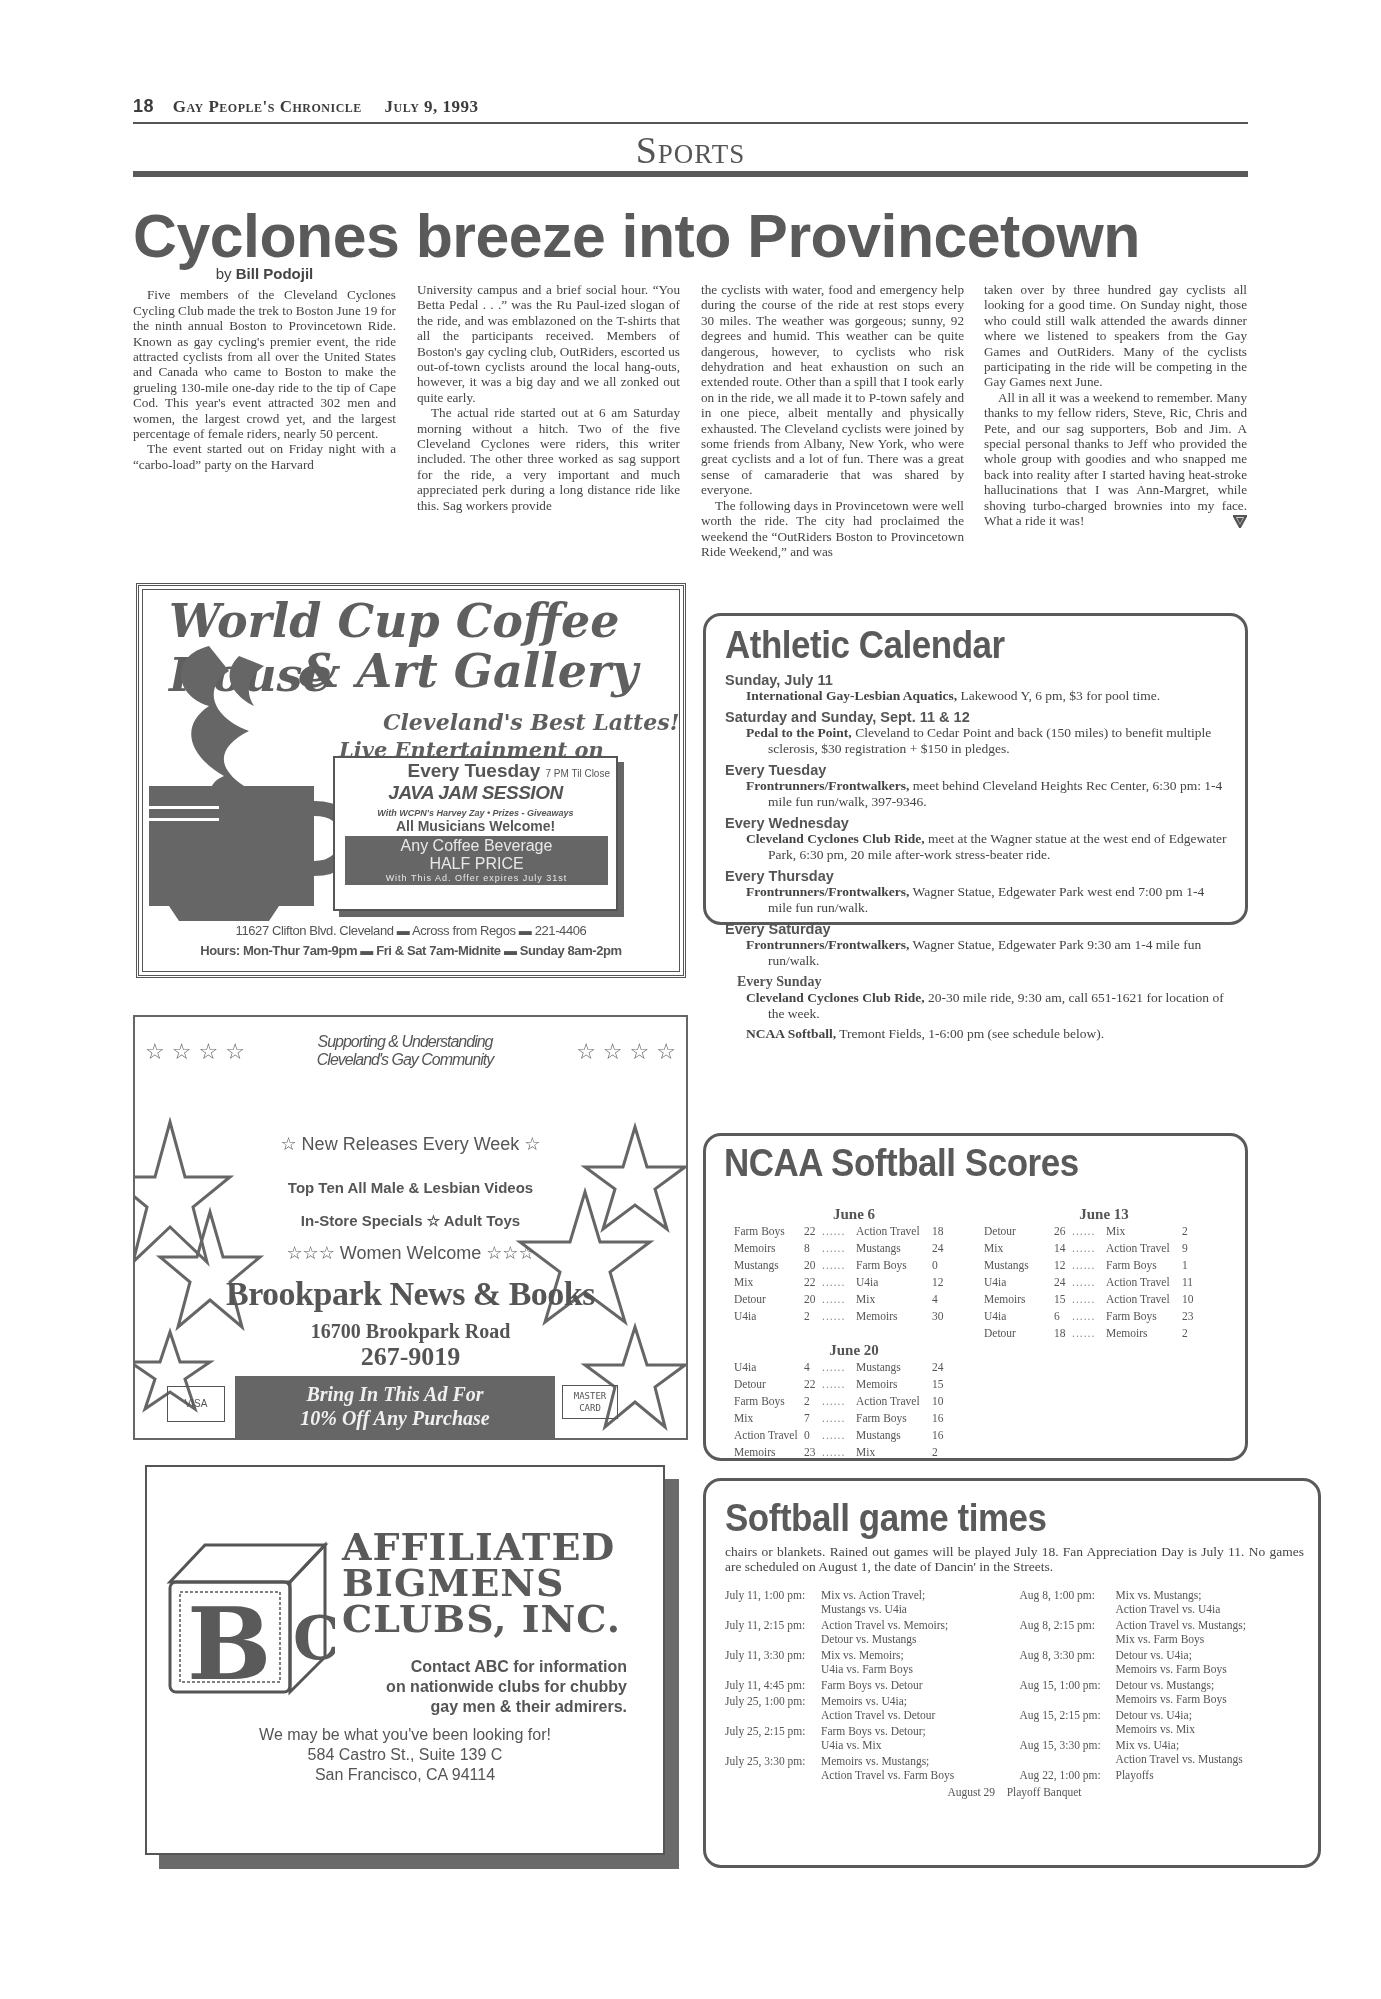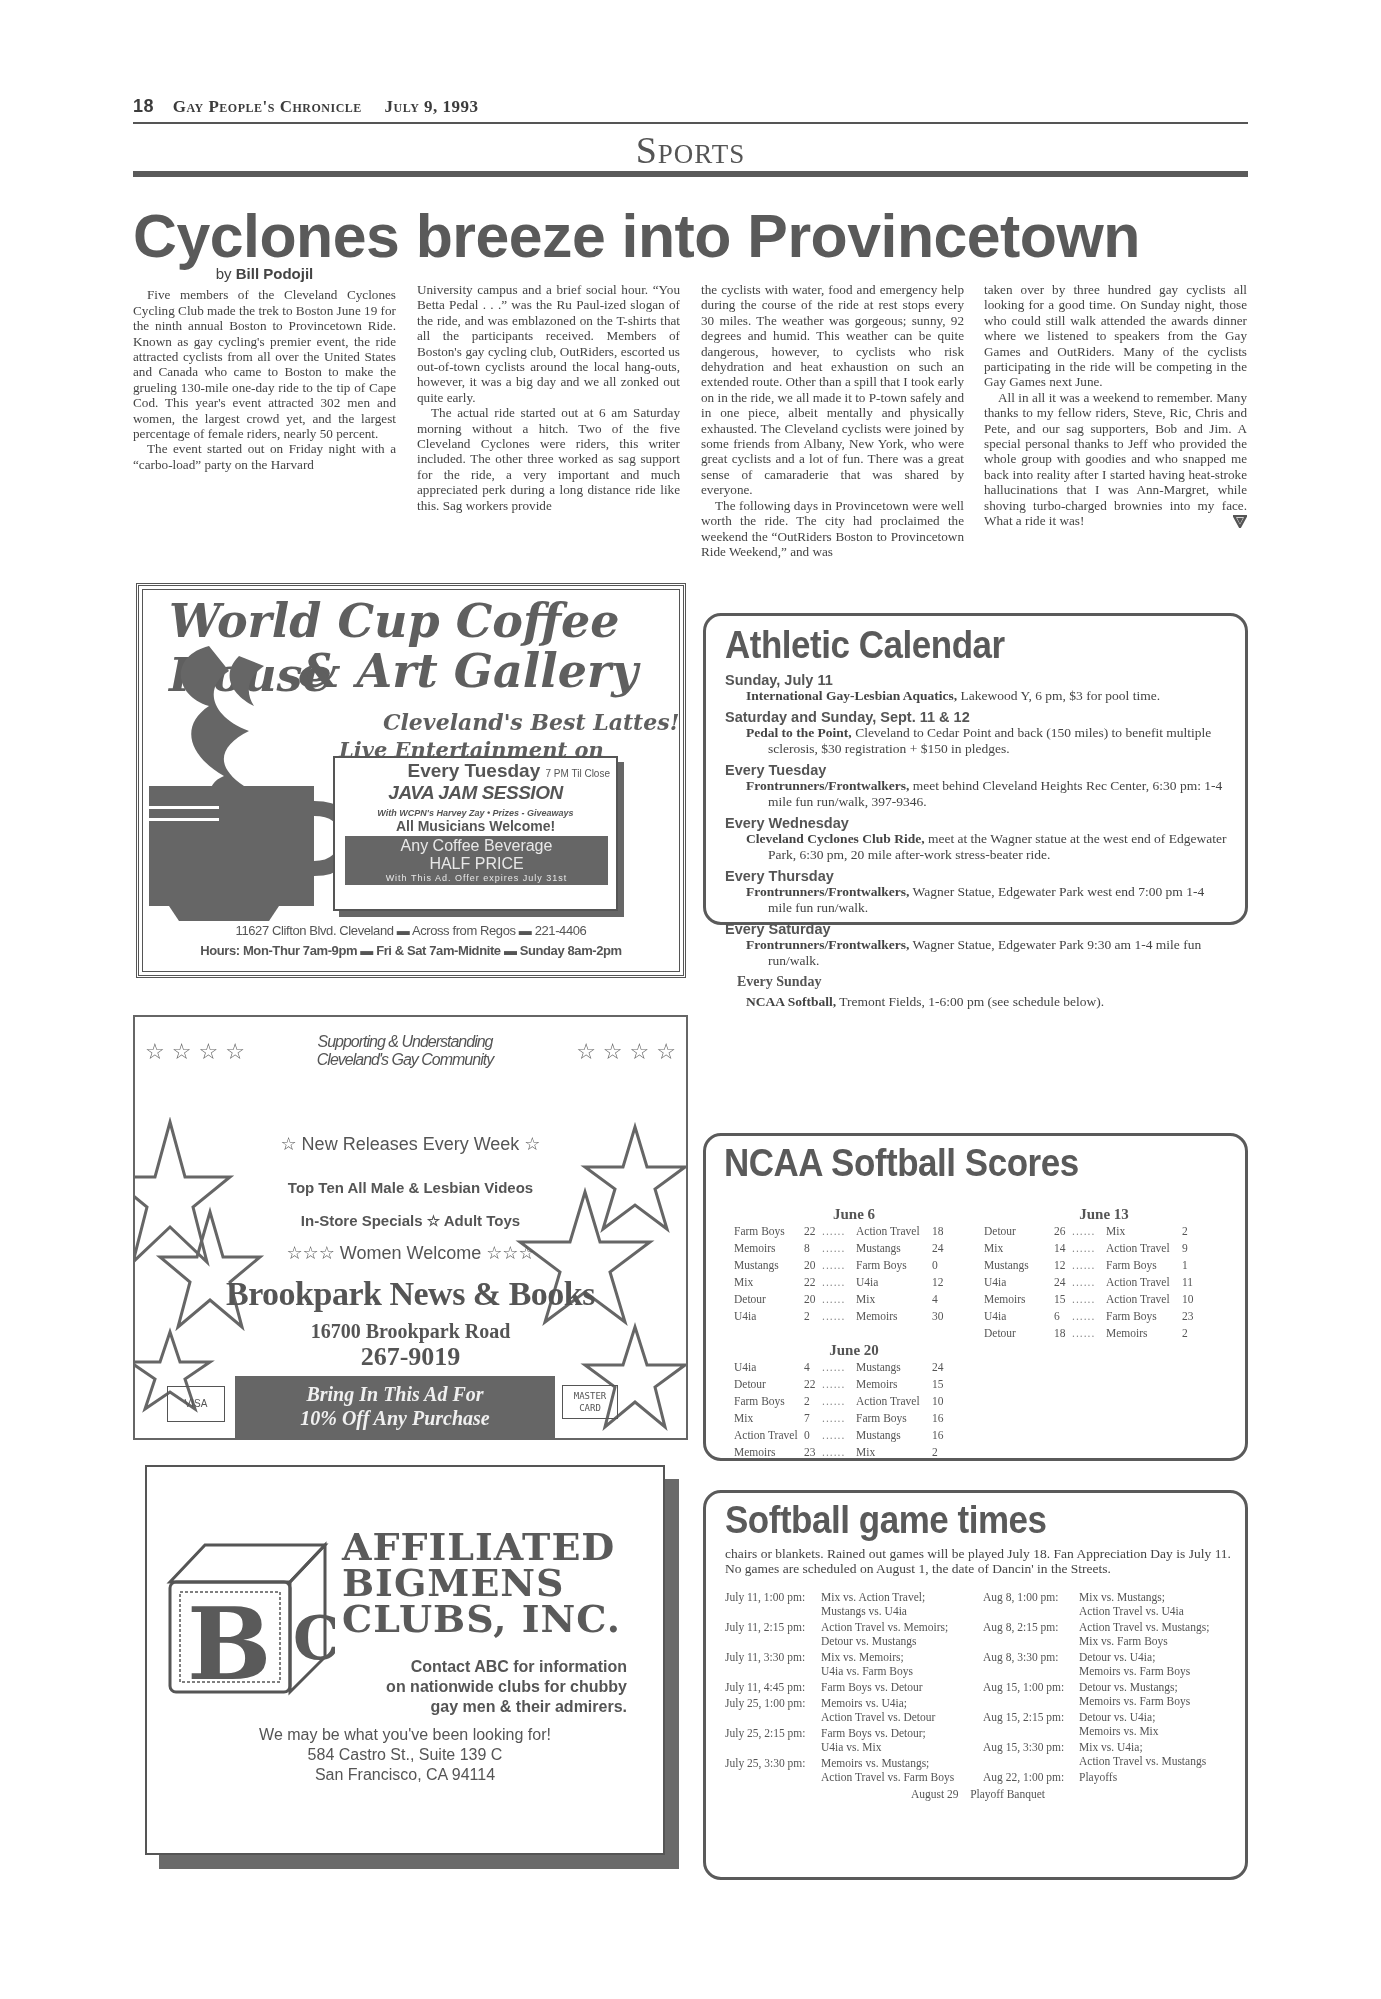--- a/index.html
+++ b/index.html
@@ -212,20 +212,21 @@
       <div class="cal-ev"><b>Pedal to the Point,</b><span> Cleveland to Cedar Point and back (150 miles) to benefit multiple sclerosis, $30 registration + $150 in pledges.</span></div>
       <div class="cal-day">Every Tuesday</div>
       <div class="cal-ev"><b>Frontrunners/Frontwalkers,</b><span> meet behind Cleveland Heights Rec Center, 6:30 pm: 1-4 mile fun run/walk, 397-9346.</span></div>
       <div class="cal-day">Every Wednesday</div>
       <div class="cal-ev"><b>Cleveland Cyclones Club Ride,</b><span> meet at the Wagner statue at the west end of Edgewater Park, 6:30 pm, 20 mile after-work stress-beater ride.</span></div>
       <div class="cal-day">Every Thursday</div>
       <div class="cal-ev"><b>Frontrunners/Frontwalkers,</b><span> Wagner Statue, Edgewater Park west end 7:00 pm 1-4 mile fun run/walk.</span></div>
       <div class="cal-day">Every Saturday</div>
       <div class="cal-ev"><b>Frontrunners/Frontwalkers,</b><span> Wagner Statue, Edgewater Park 9:30 am 1-4 mile fun run/walk.</span></div>
       <div class="cal-day serif">Every Sunday</div>
+      <div class="cal-ev"><b>Cleveland Cyclones Club Ride,</b><span> 20-30 mile ride, 9:30 am, call 651-1621 for location of the week.</span></div>
       <div class="cal-ev" style="margin-top: 4px;"><b>NCAA Softball,</b><span> Tremont Fields, 1-6:00 pm (see schedule below).</span></div>
     </div>
 </div>
 
 <div class="abs rbox" style="left:703px; top:1133px; width:545px; height:328px; padding:6px 14px 0 18px;">
   <div class="box-title">NCAA Softball Scores</div>
   <div class="abs" style="left:28px; top:70px; width:240px;">
     <div class="sc-head">June 6</div>
     <div class="sc-list">
         <div class="sc-row">
@@ -368,21 +369,21 @@
           <span class="t1">Memoirs</span>
           <span class="s1">23</span>
           <span class="dots">......</span>
           <span class="t2">Mix</span>
           <span class="s2">2</span>
         </div>
       </div>
   </div>
 </div>
 
-<div class="abs rbox" style="left:703px; top:1478px; width:545px; height:390px; padding:6px 14px 0 19px;margin-top:12px;">
+<div class="abs rbox" style="left:703px; top:1478px; width:618px; height:390px; padding:16px 14px 0 19px;">
   <div class="box-title">Softball game times</div>
   <div style="display:flex; gap:20px; margin-top:4px;">
     <p class="gt-text" style="flex:1;">chairs or blankets. Rained out games will be played July 18. Fan Appreciation Day is July 11. No games are scheduled on August 1, the date of Dancin' in the Streets.</p>
   </div>
   <div style="display:flex; gap:10px; margin-top:14px;">
     <div id="gt-left" style="flex:1;">
         <div class="gt-row">
           <div class="when">July 11, 1:00 pm:</div>
           <div class="what">
             <div>Mix vs. Action Travel;</div>

